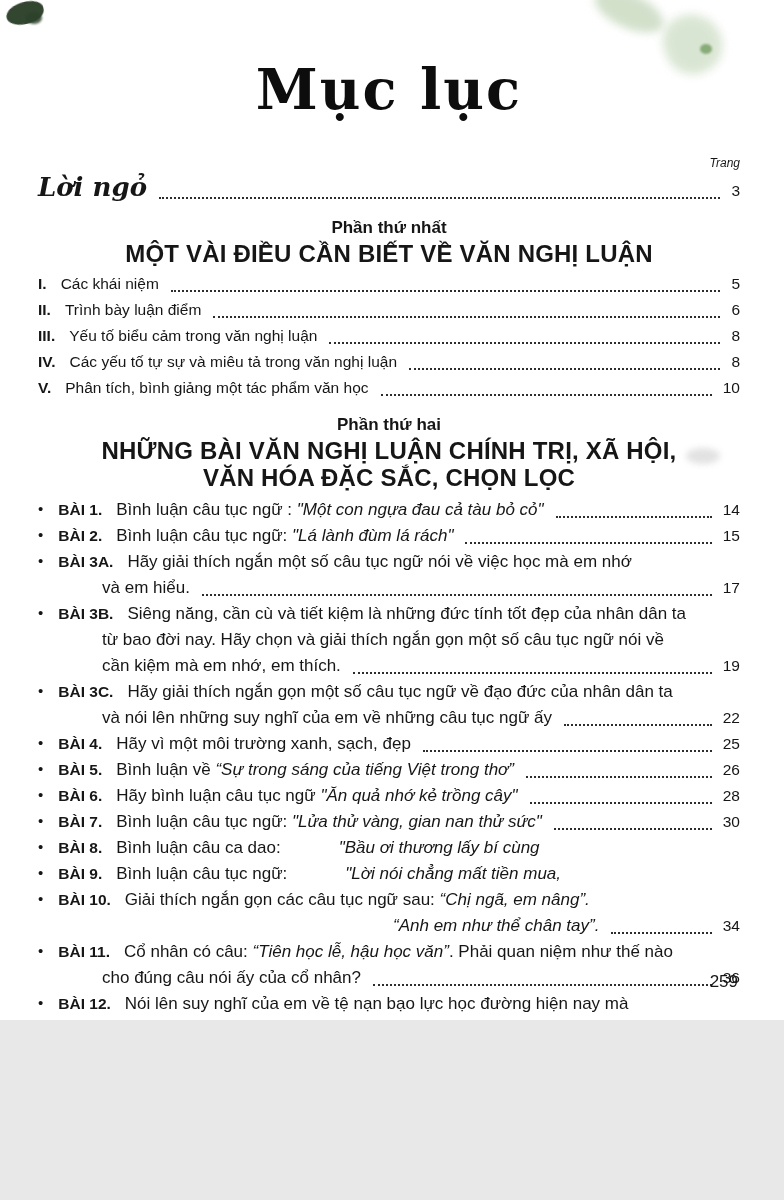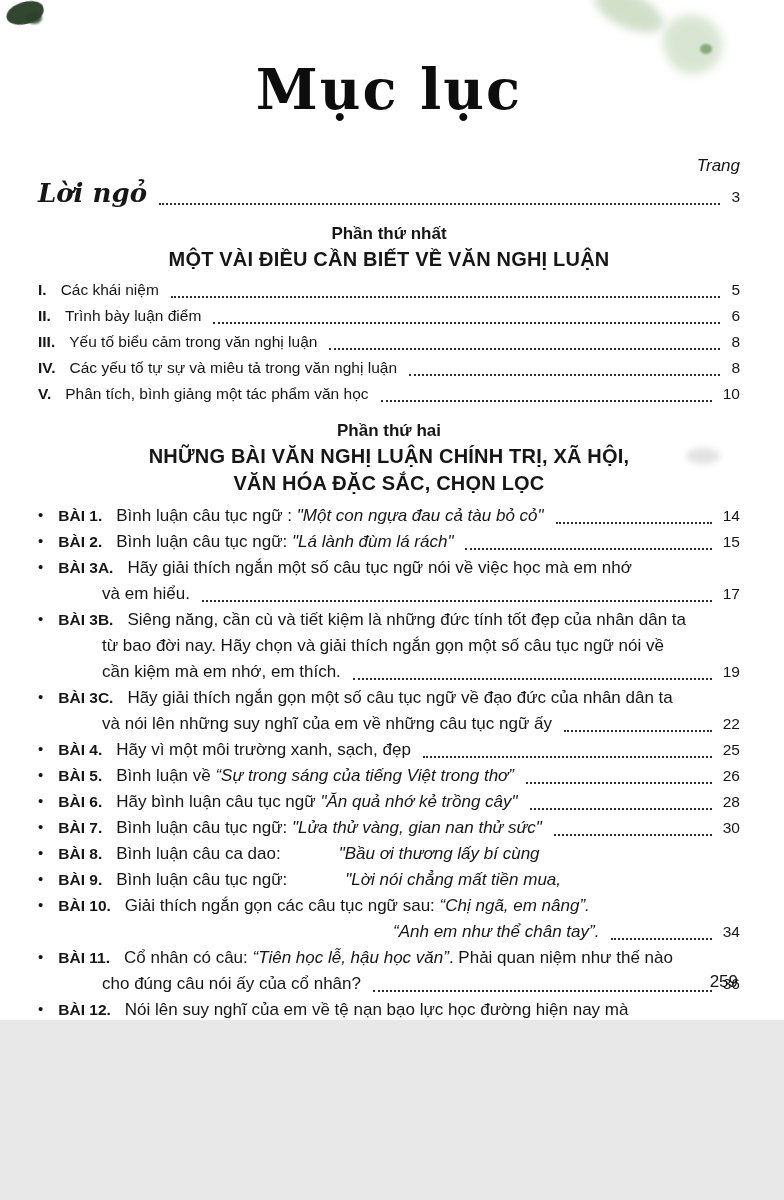--- a/index.html
+++ b/index.html
@@ -29,21 +29,21 @@
     font-family:"DejaVu Serif",serif;
     font-weight:700;
     font-size:56px;
     letter-spacing:2px;
     color:#0d0d0d;
   }
   .trang{
     margin-top:34px;
     text-align:right;
     font-style:italic;
-    font-size:17px;
+    font-size:12px;
   }
   .row{
     display:flex;
     align-items:baseline;
     line-height:26px;
     min-height:26px;
     white-space:nowrap;
     gap:8px;
   }
   .leader{
@@ -57,21 +57,21 @@
   .loi-ngo-row{margin-top:2px;}
   .loi-ngo{
     font-family:"DejaVu Serif",serif;
     font-style:italic;
     font-weight:700;
     font-size:26px;
     line-height:30px;
   }
   .part-heading{text-align:center;margin-top:12px;margin-bottom:4px;}
   .ph-small{font-weight:700;font-size:17px;line-height:24px;}
-  .ph-big{font-weight:700;font-size:20px;line-height:27px;letter-spacing:.2px;}
+  .ph-big{font-weight:700;font-size:24px;line-height:27px;letter-spacing:.2px;}
   .lbl{font-weight:700;margin-right:6px;font-size:15.5px;}
   .txt{font-size:15.5px;}
   .seg{font-size:17px;}
   .it{font-style:italic;}
   .gap{margin-left:58px;}
   .bullet{font-size:15px;margin-right:7px;transform:translateY(-1px);}
   .ind-1{padding-left:64px;align-items:flex-end;}
   .ind-2{padding-left:300px;}
   .ind-3{padding-left:315px;}
   .ind-4{padding-left:355px;}

